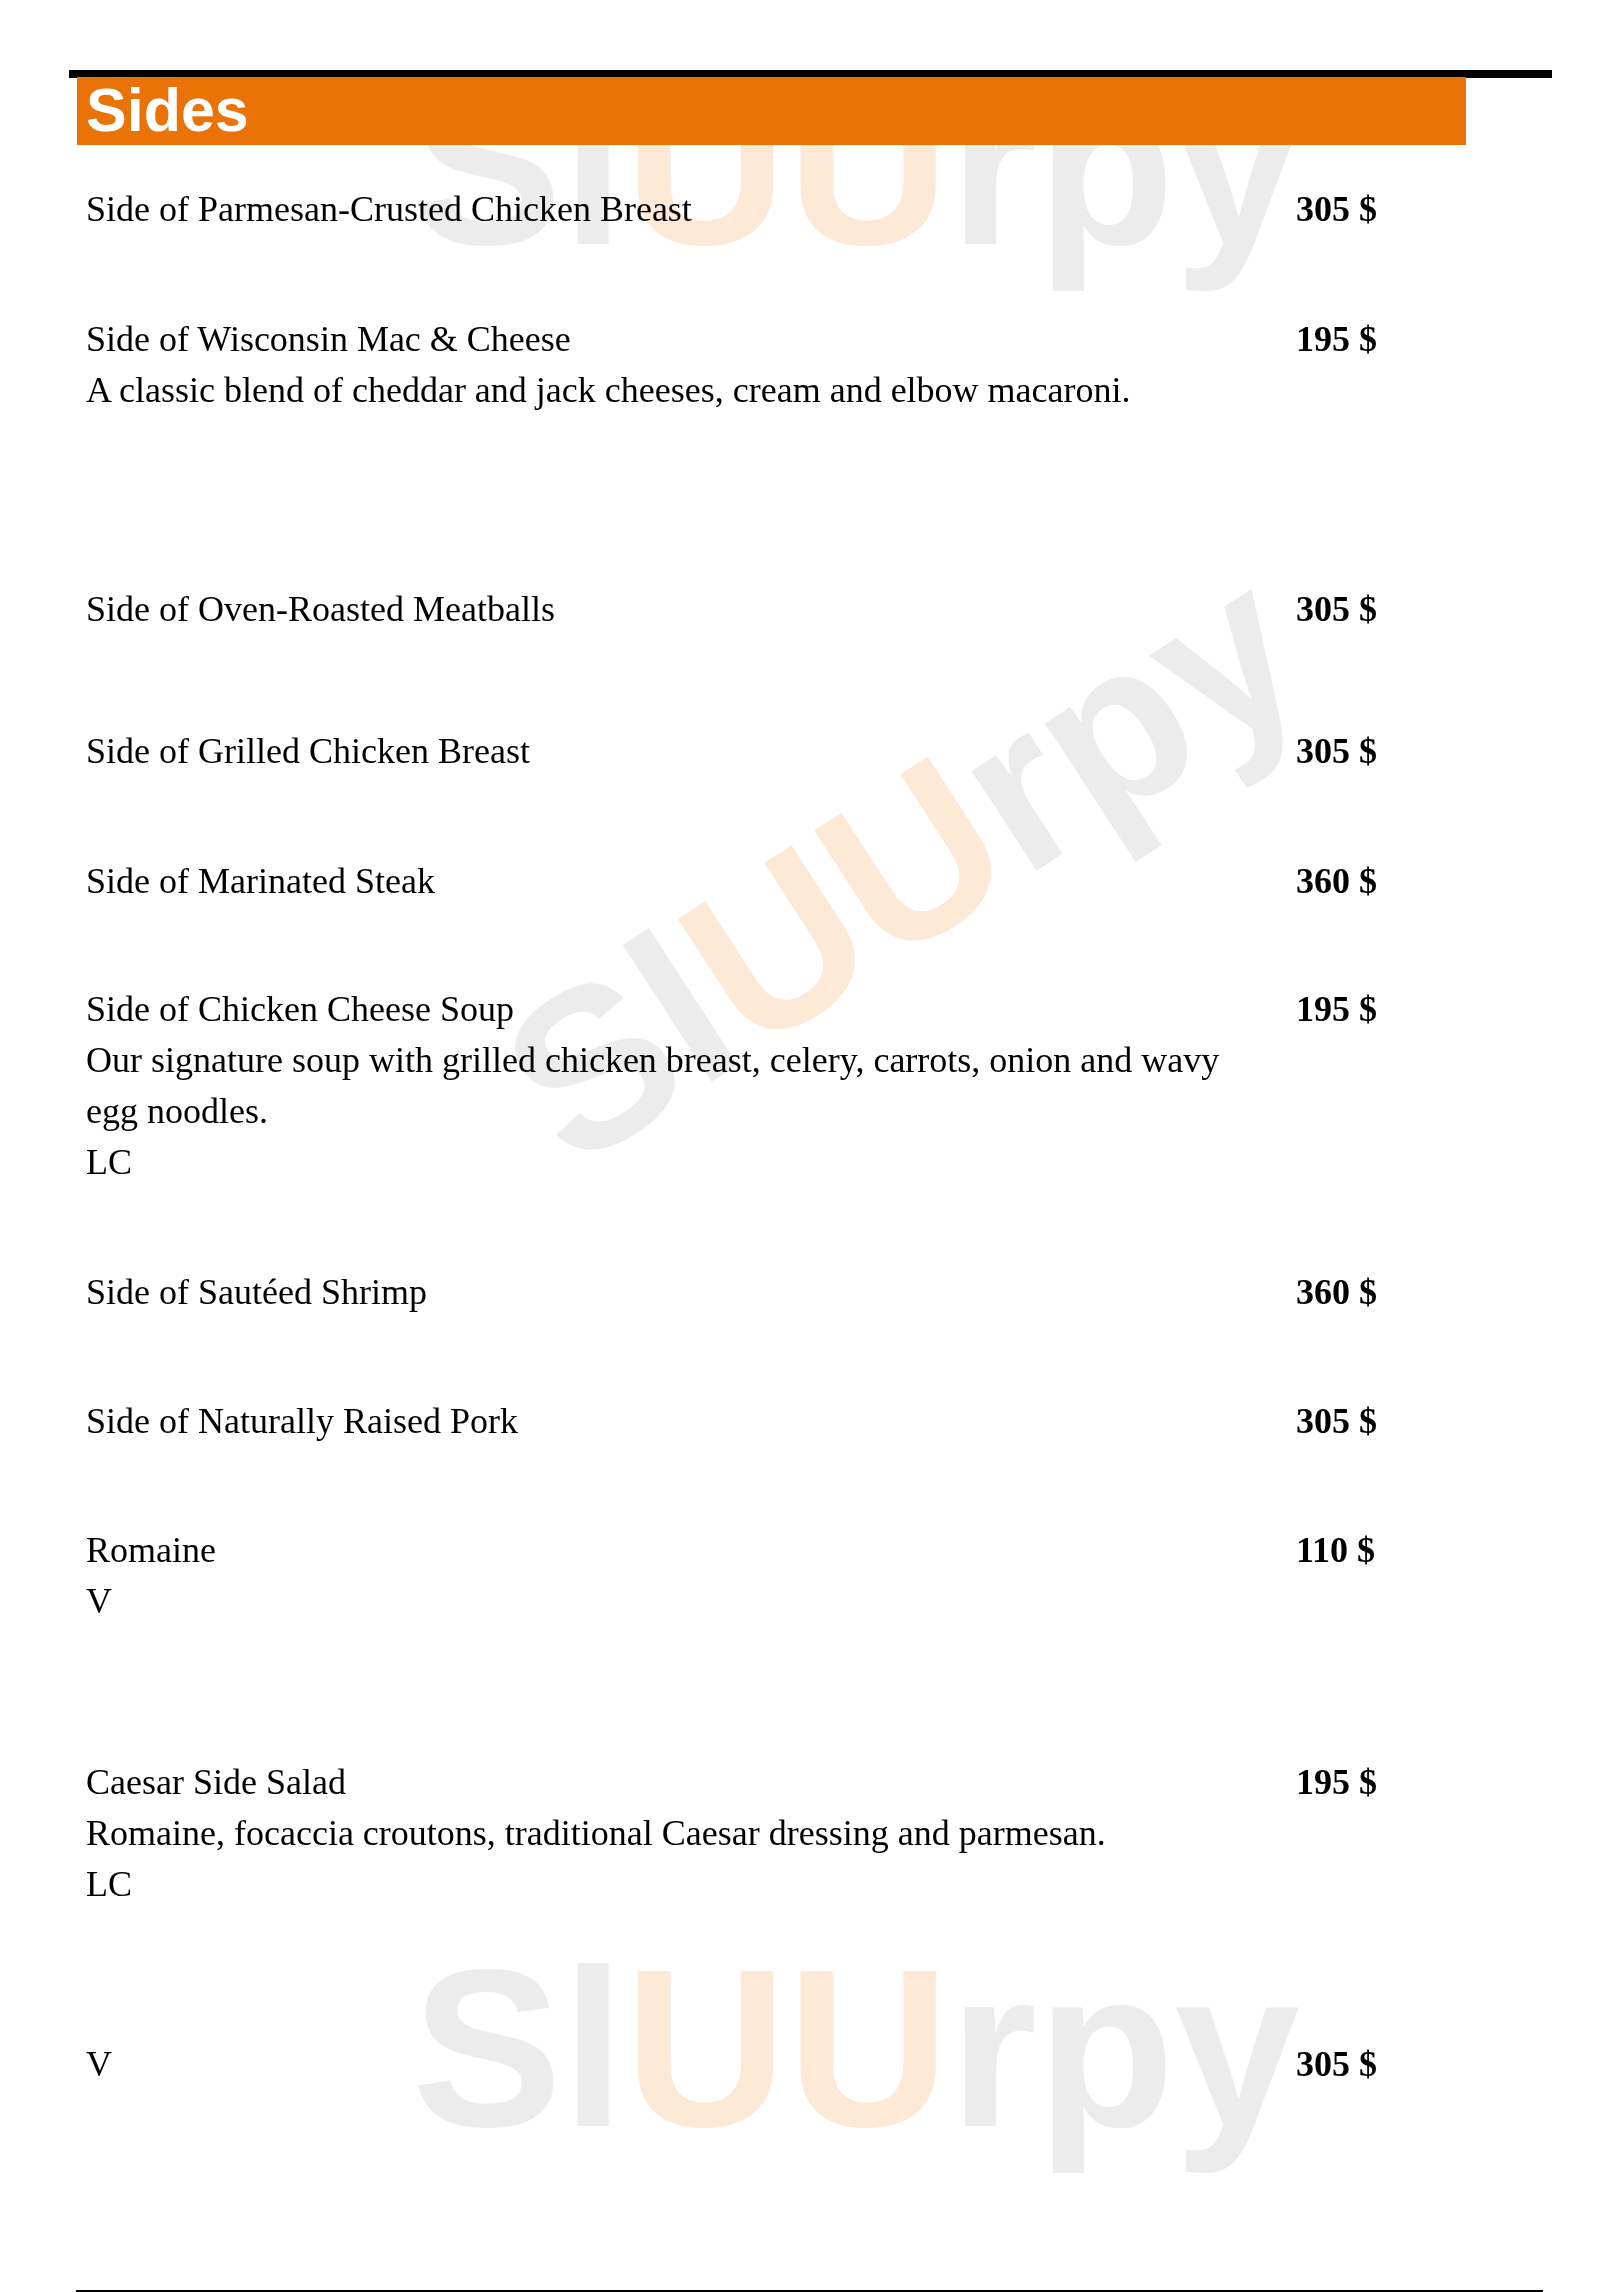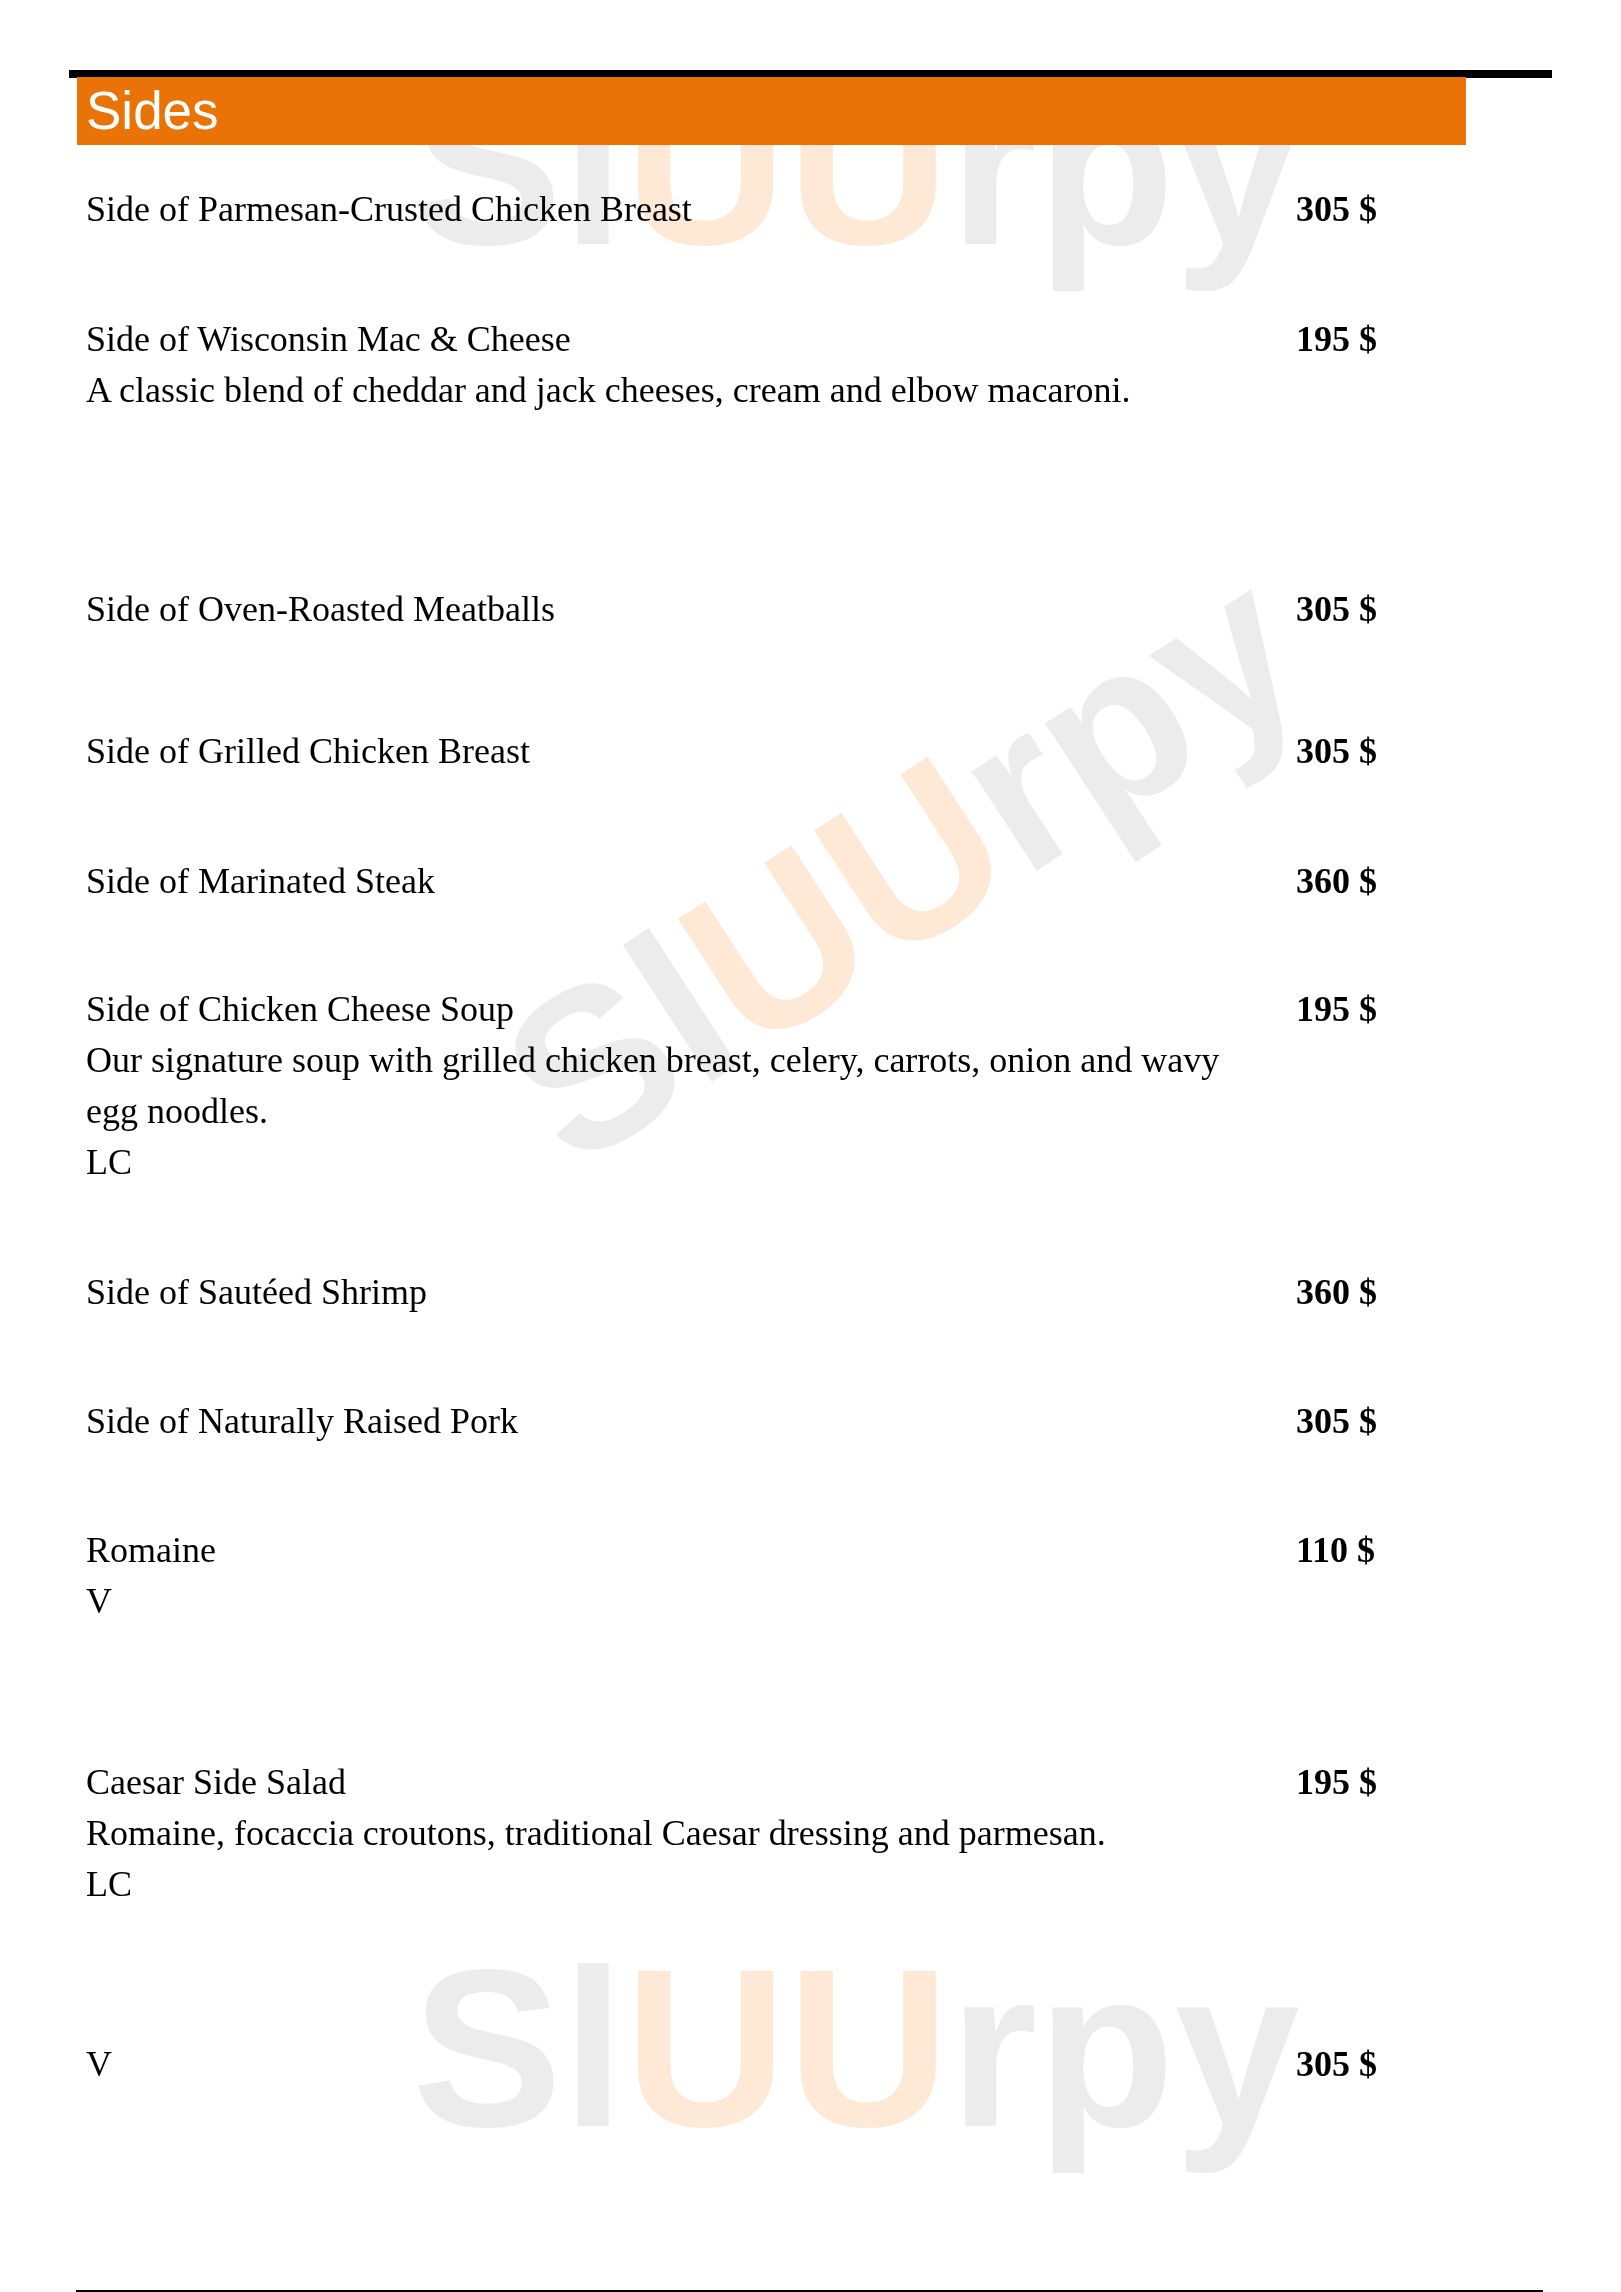--- a/index.html
+++ b/index.html
@@ -1,19 +1,19 @@
 <!DOCTYPE html>
 <html><head>
 <meta charset="utf-8">
 <style>
   html, body { margin: 0; padding: 0; background: #ffffff; }
   body { width: 1621px; height: 2293px; position: relative; overflow: hidden; font-family: "Liberation Serif", "DejaVu Serif", serif; color: #000; }
   .rule-top { position: absolute; left: 69px; top: 70px; width: 1483px; height: 7.8px; background: #000; }
   .header-bar { position: absolute; left: 77px; top: 77px; width: 1389px; height: 68px; background: #ea7308; }
-  .header-title { position: absolute; left: 86px; top: 78px; font-family: "Liberation Sans", "DejaVu Sans", sans-serif; font-size: 53px; line-height: 65px; color: #ffffff; }
+  .header-title { position: absolute; left: 86px; top: 78px; font-family: "Liberation Sans", "DejaVu Sans", sans-serif; font-size: 61px; line-height: 65px; color: #ffffff; font-weight: bold; }
   .watermark { position: absolute; font-family: "Liberation Sans", "DejaVu Sans", sans-serif; font-weight: bold; color: #ececec; pointer-events: none; white-space: nowrap; }
   .watermark .uu { color: #fde9d6; }
   .wm1 { left: 412px; top: 39px; font-size: 225px; line-height: 255px; }
   .wm2 { left: 461px; top: 1000px; font-size: 225px; line-height: 255px; transform: rotate(-33deg); transform-origin: left top; }
   .wm3 { left: 412px; top: 1921px; font-size: 225px; line-height: 255px; }
   .item { position: absolute; left: 86px; width: 1392px; font-size: 36px; line-height: 51px; margin-top: 8px; }
   .item .name { display: block; }
   .item .desc { display: block; width: 1157px; }
   .item .tags { display: block; }
   .item .price { position: absolute; left: 1210px; top: 0; white-space: nowrap; font-weight: bold; }

